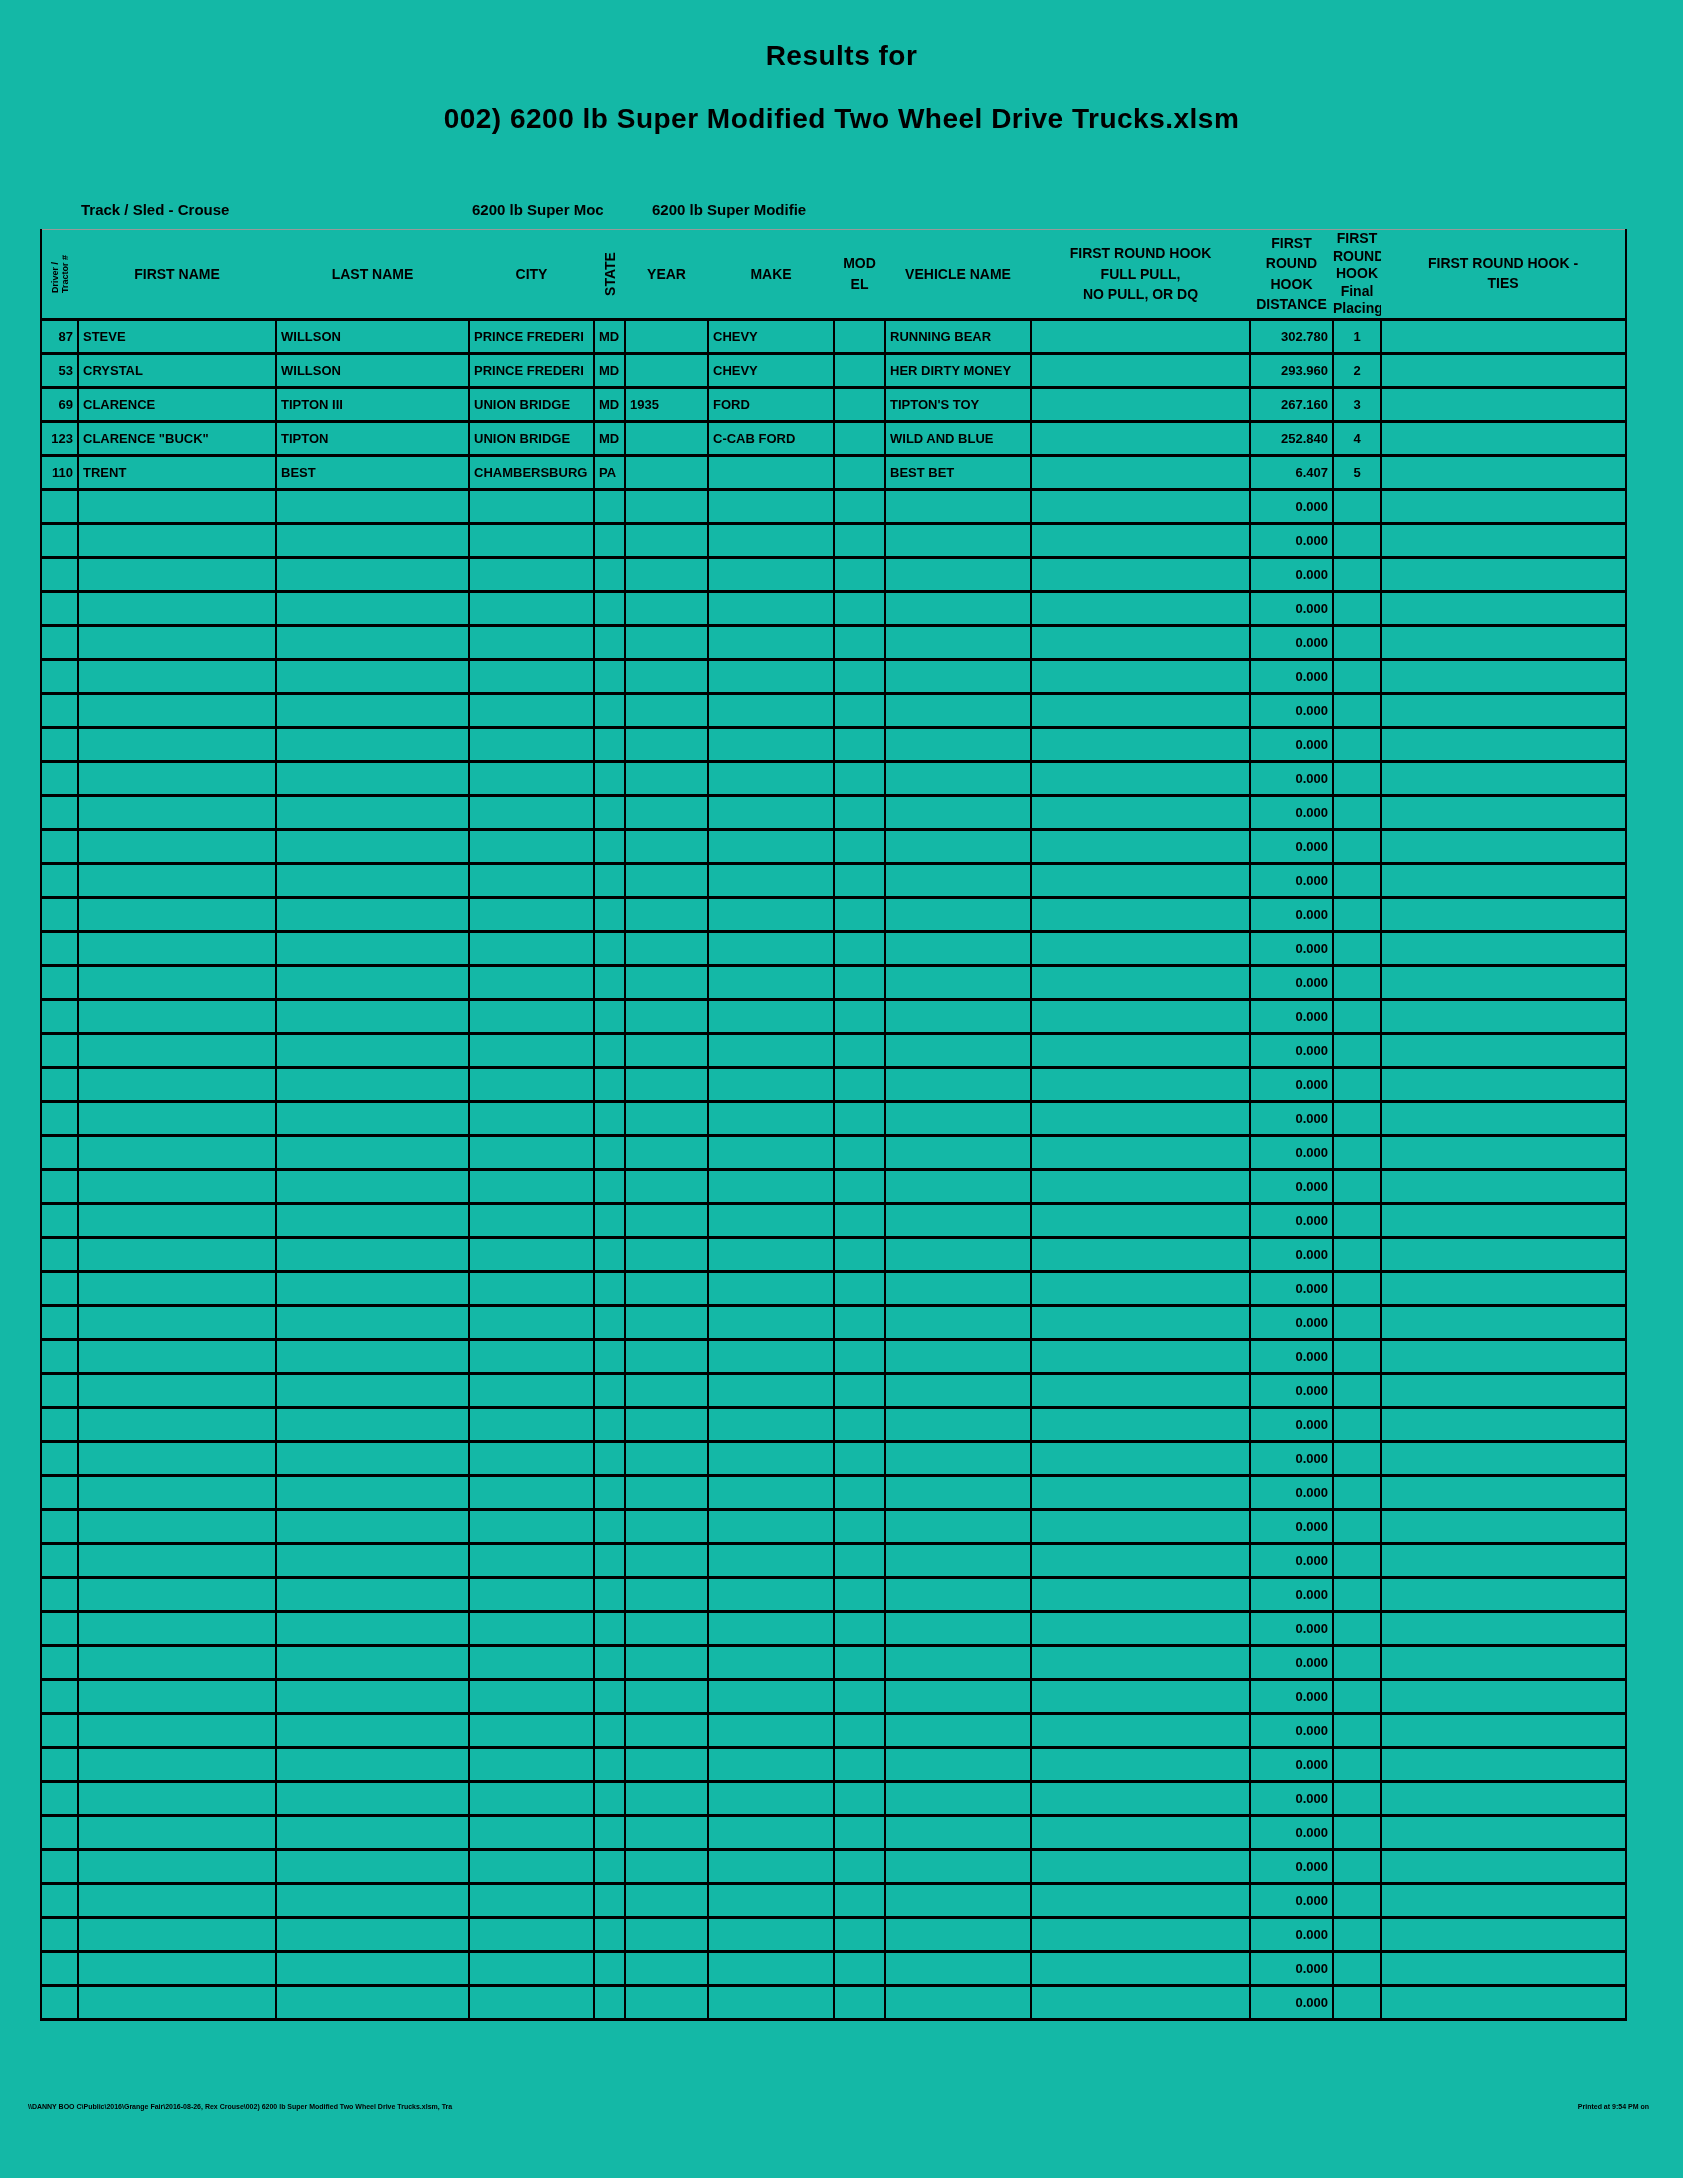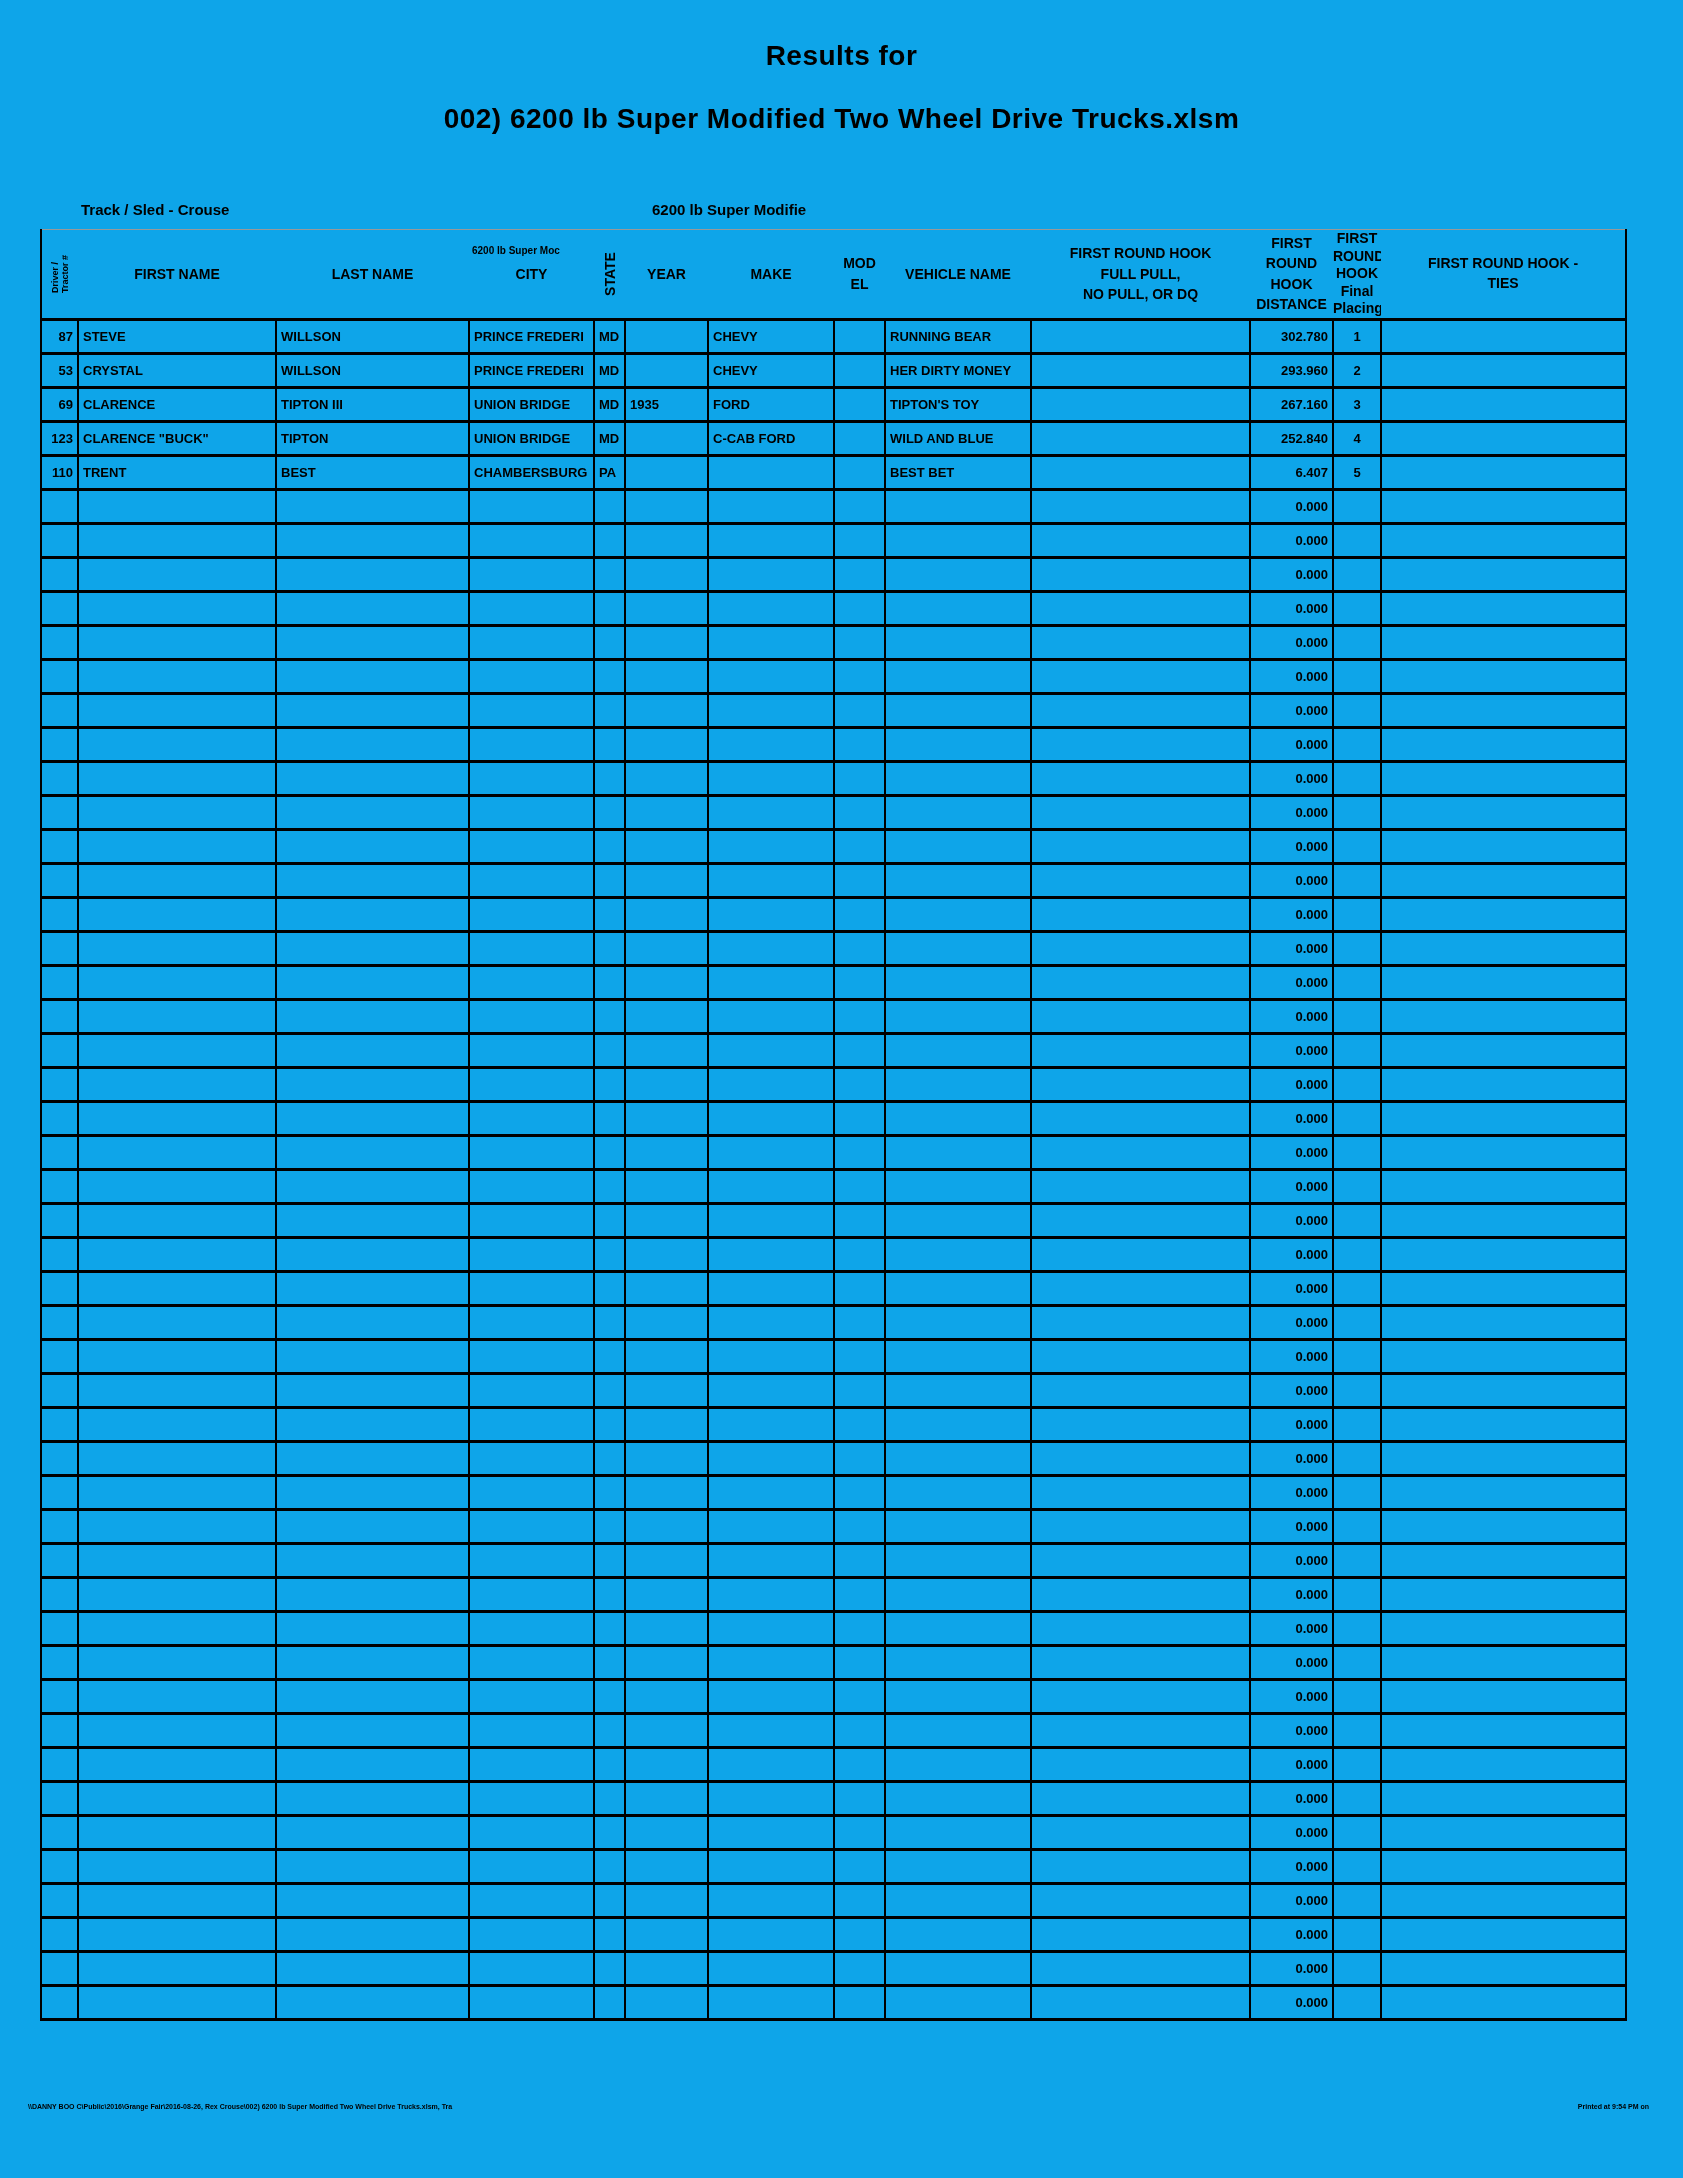--- a/index.html
+++ b/index.html
@@ -1,25 +1,25 @@
 <!DOCTYPE html>
 <html><head>
 <meta charset="utf-8">
 <style>
   html,body { margin:0; padding:0; background:#e8e8e8; }
   .page {
-    position:relative; width:1683px; height:2178px; background:#0ea5e9;
+    position:relative; width:1683px; height:2178px; background:#14b8a6;
     font-family:"Liberation Sans", sans-serif; font-weight:bold; color:#000;
     overflow:hidden; margin:0 auto;
   }
   .title-line1 { position:absolute; top:40px; left:0; width:1683px; text-align:center; font-size:28px; letter-spacing:0.5px; }
   .title-line2 { position:absolute; top:103px; left:0; width:1683px; text-align:center; font-size:28px; letter-spacing:0.5px; }
 
   .pre-track { position:absolute; top:201px; left:81px; font-size:15px; white-space:nowrap; }
-  .pre-class1 { position:absolute; top:201px; left:472px; width:158px; font-size:10px; white-space:nowrap; overflow:hidden;margin-top:44px; }
+  .pre-class1 { position:absolute; top:201px; left:472px; width:158px; font-size:15px; white-space:nowrap; overflow:hidden; }
   .pre-class2 { position:absolute; top:201px; left:652px; width:193px; font-size:15px; white-space:nowrap; overflow:hidden; }
 
   table.results {
     position:absolute; top:229px; left:40px; width:1584px;
     border-collapse:collapse; table-layout:fixed;
     border-left:2px solid #000; border-right:2px solid #000;
     border-bottom:3px solid #000; border-top:1px solid #999;
   }
   table.results thead th {
     height:59px; padding:0; vertical-align:middle; text-align:center;

